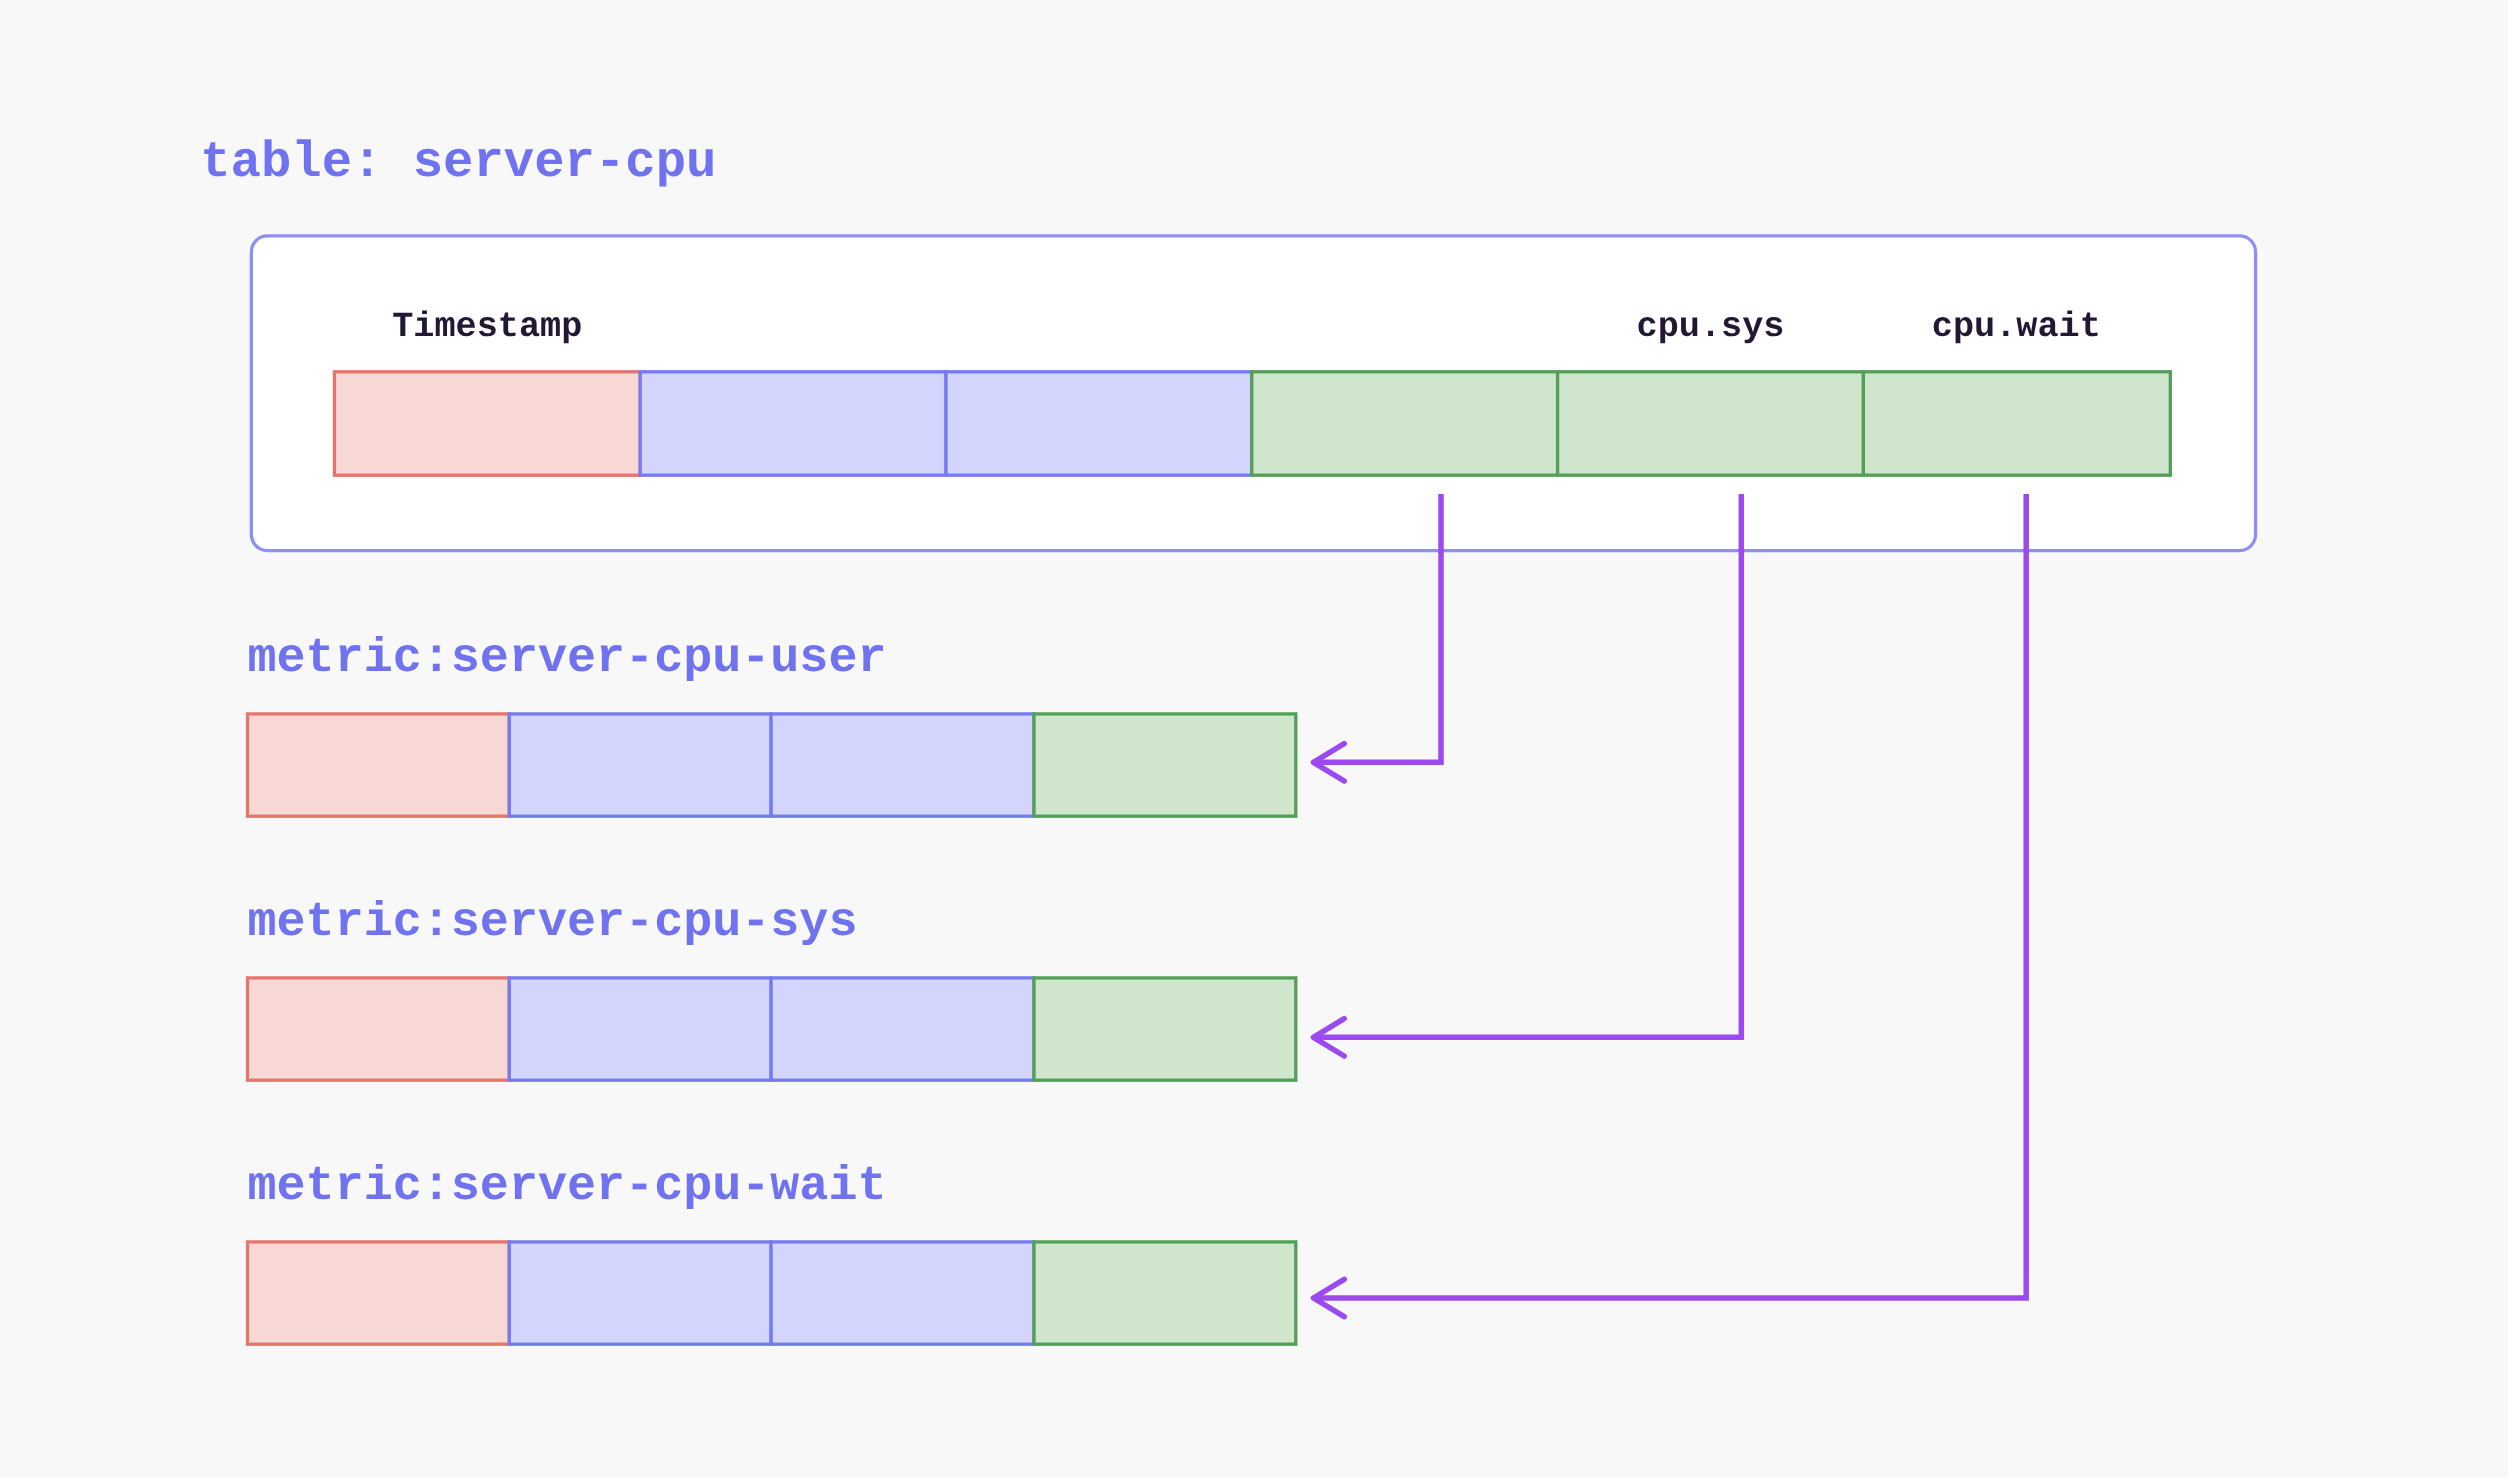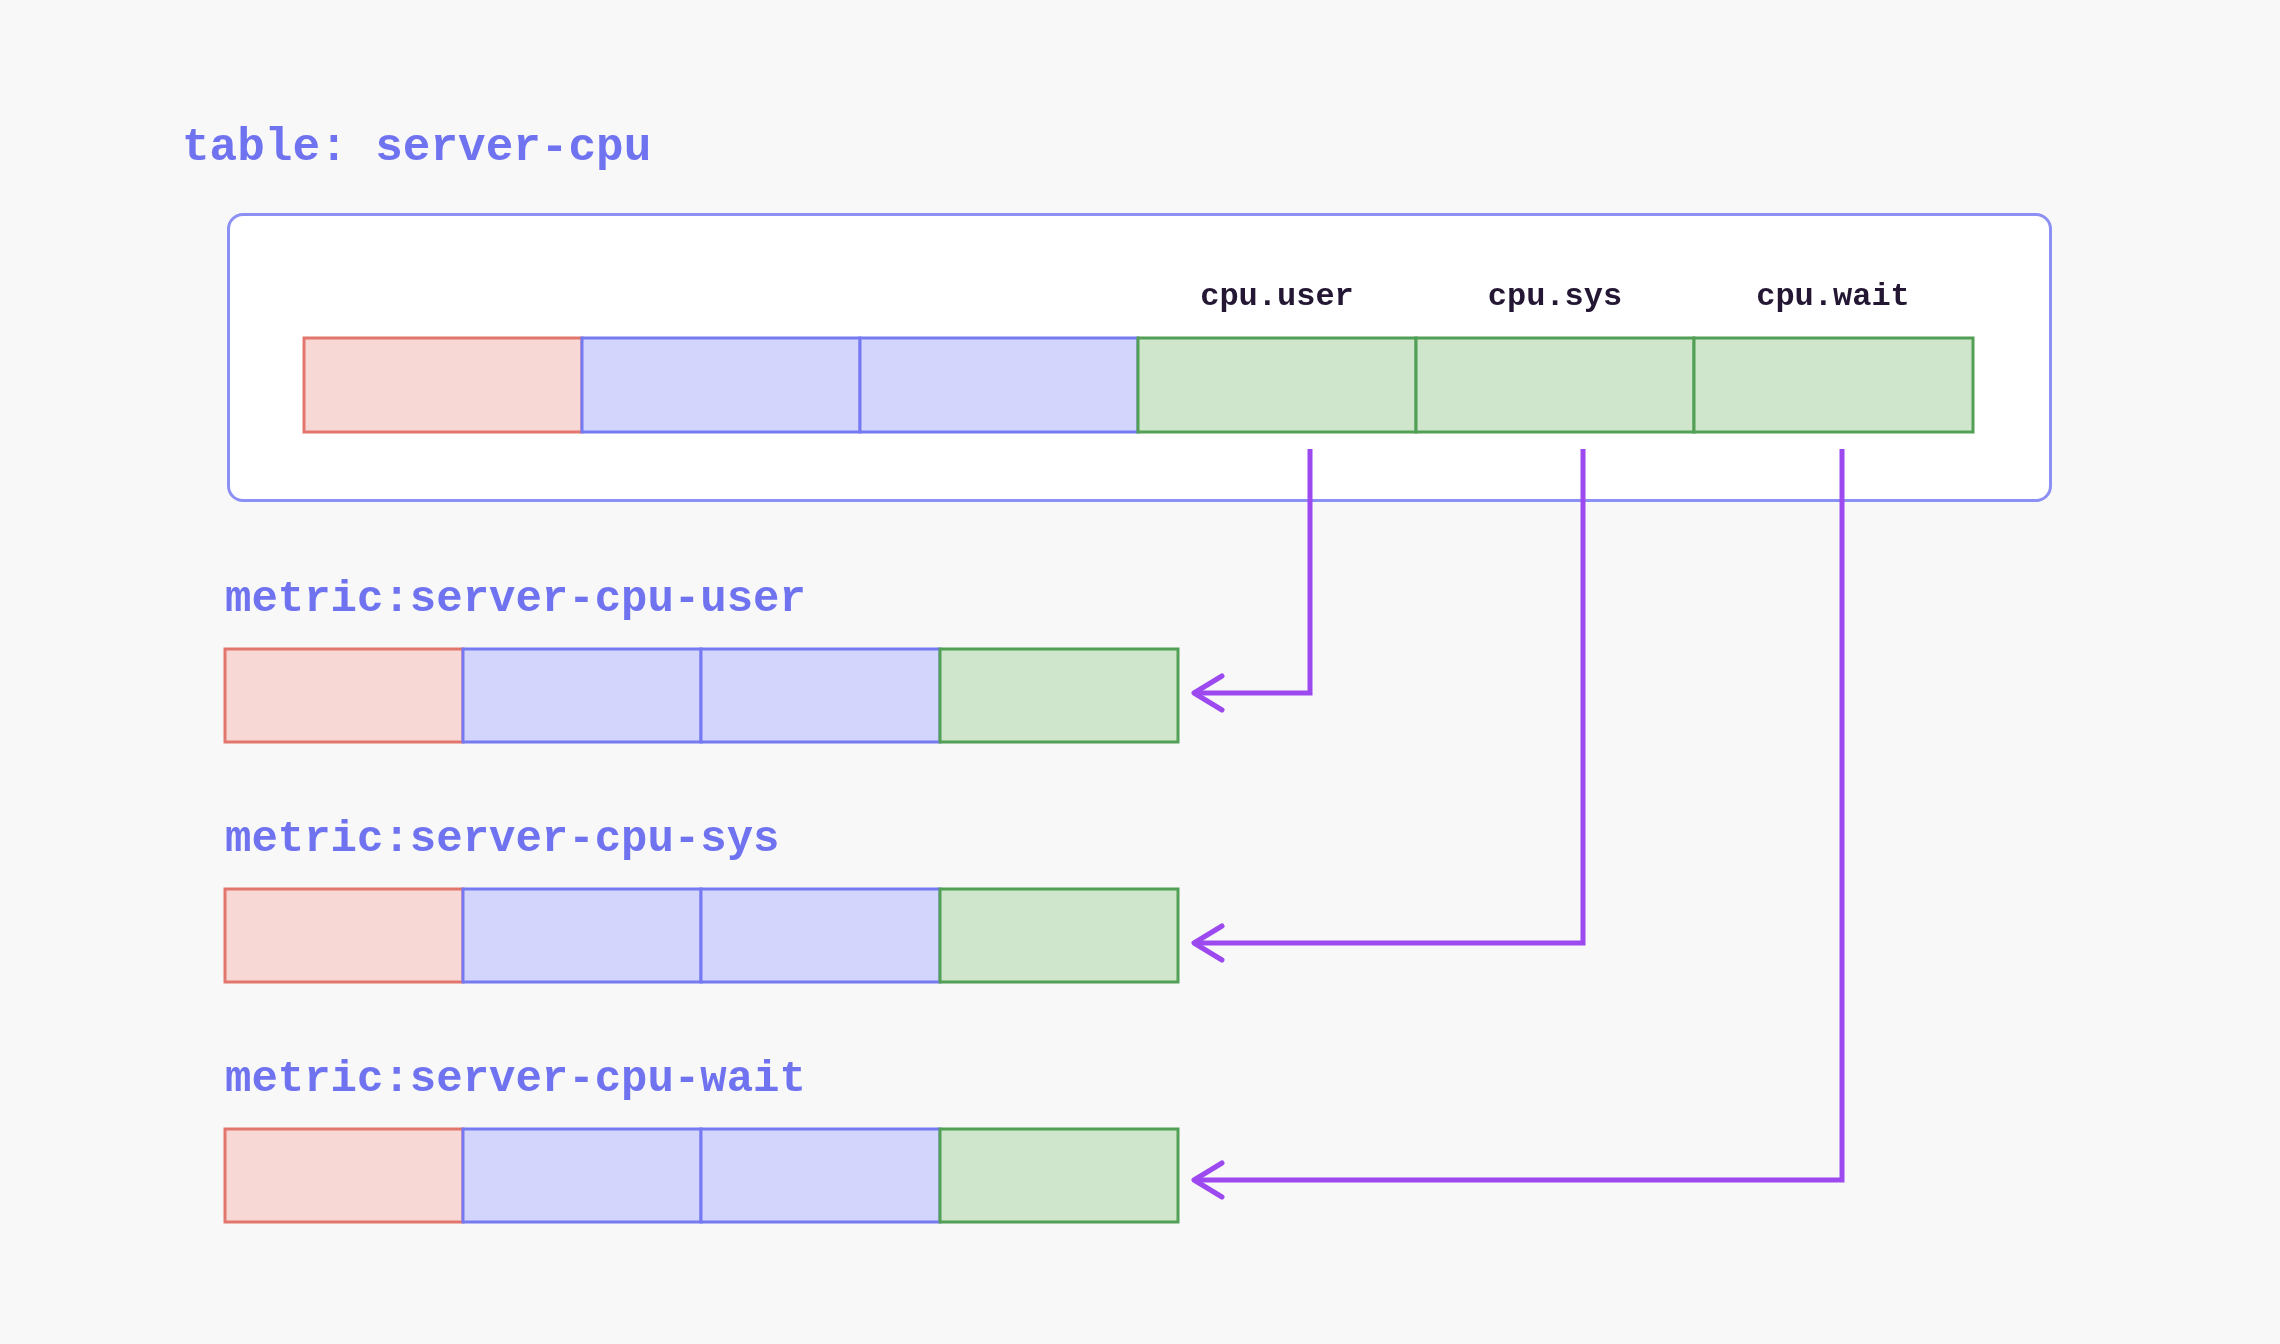--- a/index.html
+++ b/index.html
@@ -62,21 +62,21 @@
 </style>
 </head>
 <body>
 
 <div class="canvas">
 
   <div class="diagram-title">table: server-cpu</div>
 
   <div class="table-box"></div>
 
-  <div class="col-header hdr-cpu-user">cpu.user</div>
+  <div class="col-header hdr-timestamp">Timestamp</div>
   <div class="col-header hdr-cpu-sys">cpu.sys</div>
   <div class="col-header hdr-cpu-wait">cpu.wait</div>
 
   <div class="metric-label lbl-2">metric:server-cpu-sys</div>
   <div class="metric-label lbl-1">metric:server-cpu-user</div>
   <div class="metric-label lbl-3">metric:server-cpu-wait</div>
 
   <svg class="shapes" viewBox="0 0 2280 1344" xmlns="http://www.w3.org/2000/svg">
 
     <g stroke-width="3">

